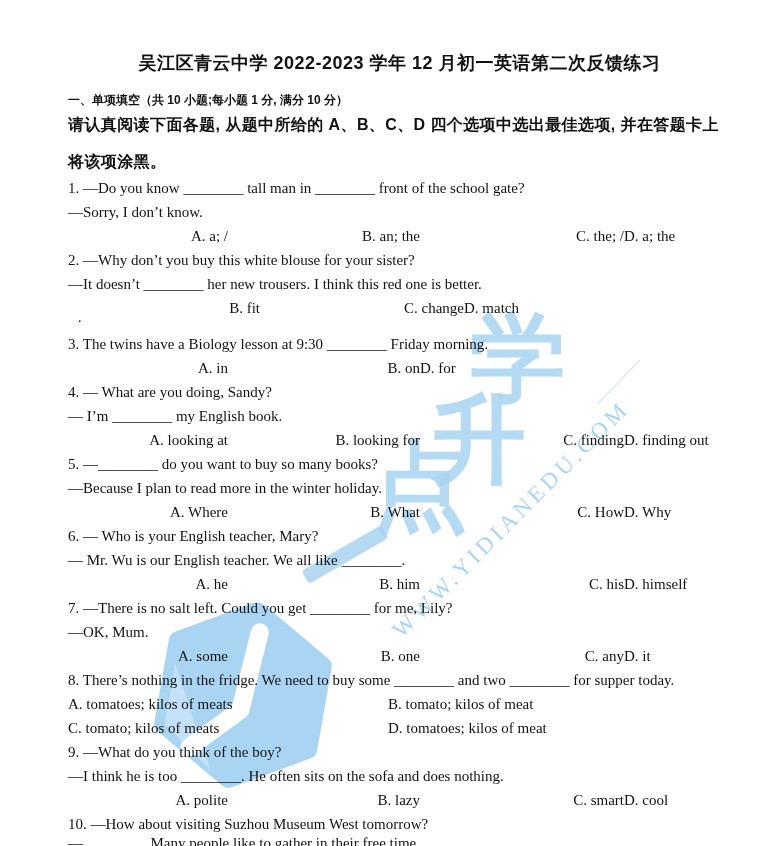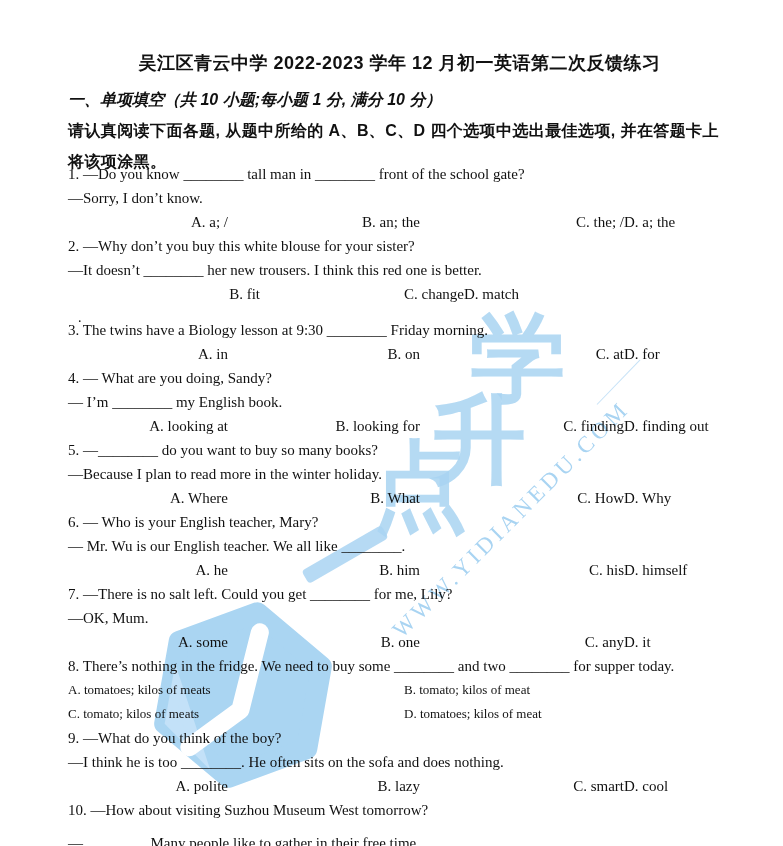--- a/index.html
+++ b/index.html
@@ -18,32 +18,32 @@
           transform:rotate(-45deg);font-size:23px;letter-spacing:4px;color:#a9d4f2;
           font-family:"Liberation Serif","DejaVu Serif",serif;}
   .wm-line{position:absolute;left:597px;top:404px;width:62px;height:0;
            border-top:1.6px solid #c6e2f7;transform:rotate(-46deg);transform-origin:left center;}
   .wm-logo{position:absolute;left:148px;top:600px;width:190px;height:190px;transform:rotate(10deg);}
   
   .content-z{position:relative;z-index:1;}
   .cn{font-family:"Liberation Sans","DejaVu Sans",sans-serif;font-weight:700;}
   .title{position:absolute;left:8px;top:50px;width:783px;text-align:center;
          font-size:18px;line-height:26px;letter-spacing:.5px;}
-  .sect{position:absolute;left:68px;top:88px;font-size:16px;line-height:24px;font-style:italic;}
+  .sect{position:absolute;left:68px;top:88px;font-size:12px;line-height:24px;}
   .instr{position:absolute;left:68px;font-size:16px;line-height:24px;letter-spacing:.4px;}
-  .i1{top:119px;}
+  .i1{top:113px;}
   .i2{top:150px;}
-  .qarea{position:absolute;left:68px;top:162px;width:660px;}
+  .qarea{position:absolute;left:68px;top:176px;width:660px;}
   .line{height:24px;line-height:24px;font-size:15px;white-space:pre;}
   .optrow{display:flex;height:24px;line-height:24px;font-size:15px;}
   .optrow span{white-space:pre;text-align:right;}
   .optrow .c1{width:160px;}
   .optrow .c2{width:164px;margin-left:28px;}
   .optrow .c3{width:160px;margin-left:44px;}
-  .optrow2{display:flex;height:24px;line-height:24px;font-size:13px;gap:16px;}
+  .optrow2{display:flex;height:24px;line-height:24px;font-size:15px;}
   .optrow2 .w{width:320px;white-space:pre;}
   .spacer12{height:12px;}
   .straydot{position:absolute;left:78px;top:311px;font-size:14px;line-height:14px;}
   .partial{position:absolute;left:68px;top:831px;height:24px;line-height:24px;
            font-size:15px;white-space:pre;}
 </style>
 </head>
 <body>
 
 <div class="page">
@@ -87,21 +87,20 @@
         <span class="c3">C. change</span>
         <span class="c4">D. match</span>
       </div>
 
       <div class="spacer12"></div>
 
       <div class="line">3. The twins have a Biology lesson at 9:30 ________ Friday morning.</div>
       <div class="optrow">
         <span class="c1">A. in</span>
         <span class="c2">B. on</span>
-        <span class="c3">C. at</span>
         <span class="c4">D. for</span>
       </div>
 
       <div class="line">4. — What are you doing, Sandy?</div>
       <div class="line">— I’m ________ my English book.</div>
       <div class="optrow">
         <span class="c1">A. looking at</span>
         <span class="c2">B. looking for</span>
         <span class="c3">C. finding</span>
         <span class="c4">D. finding out</span>

